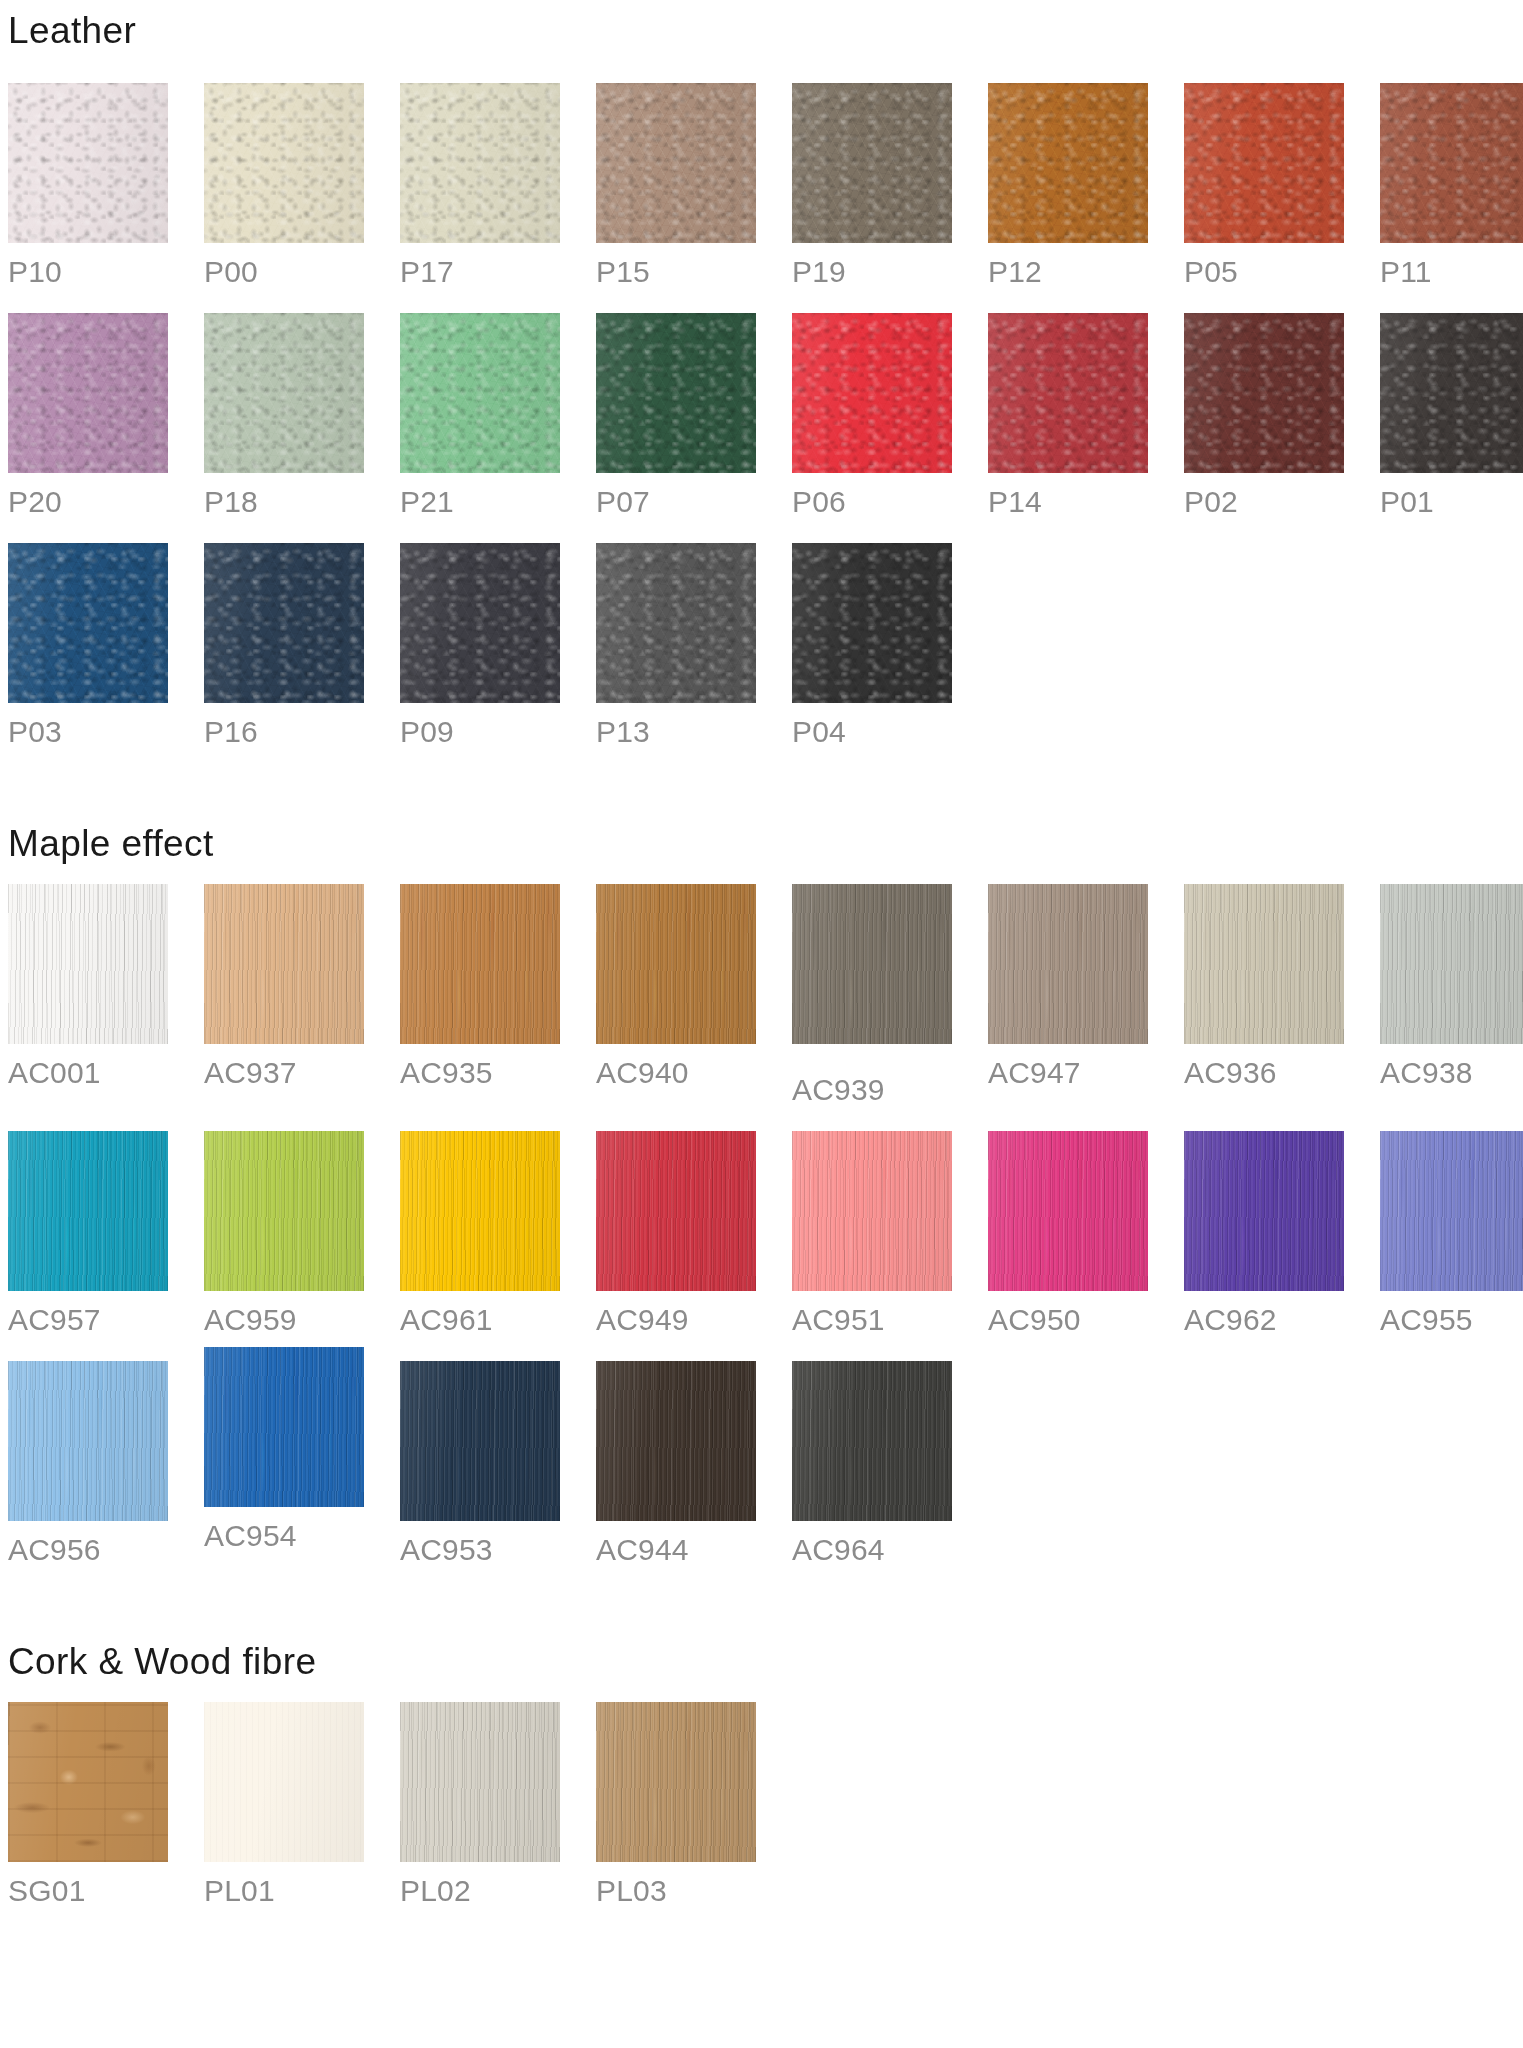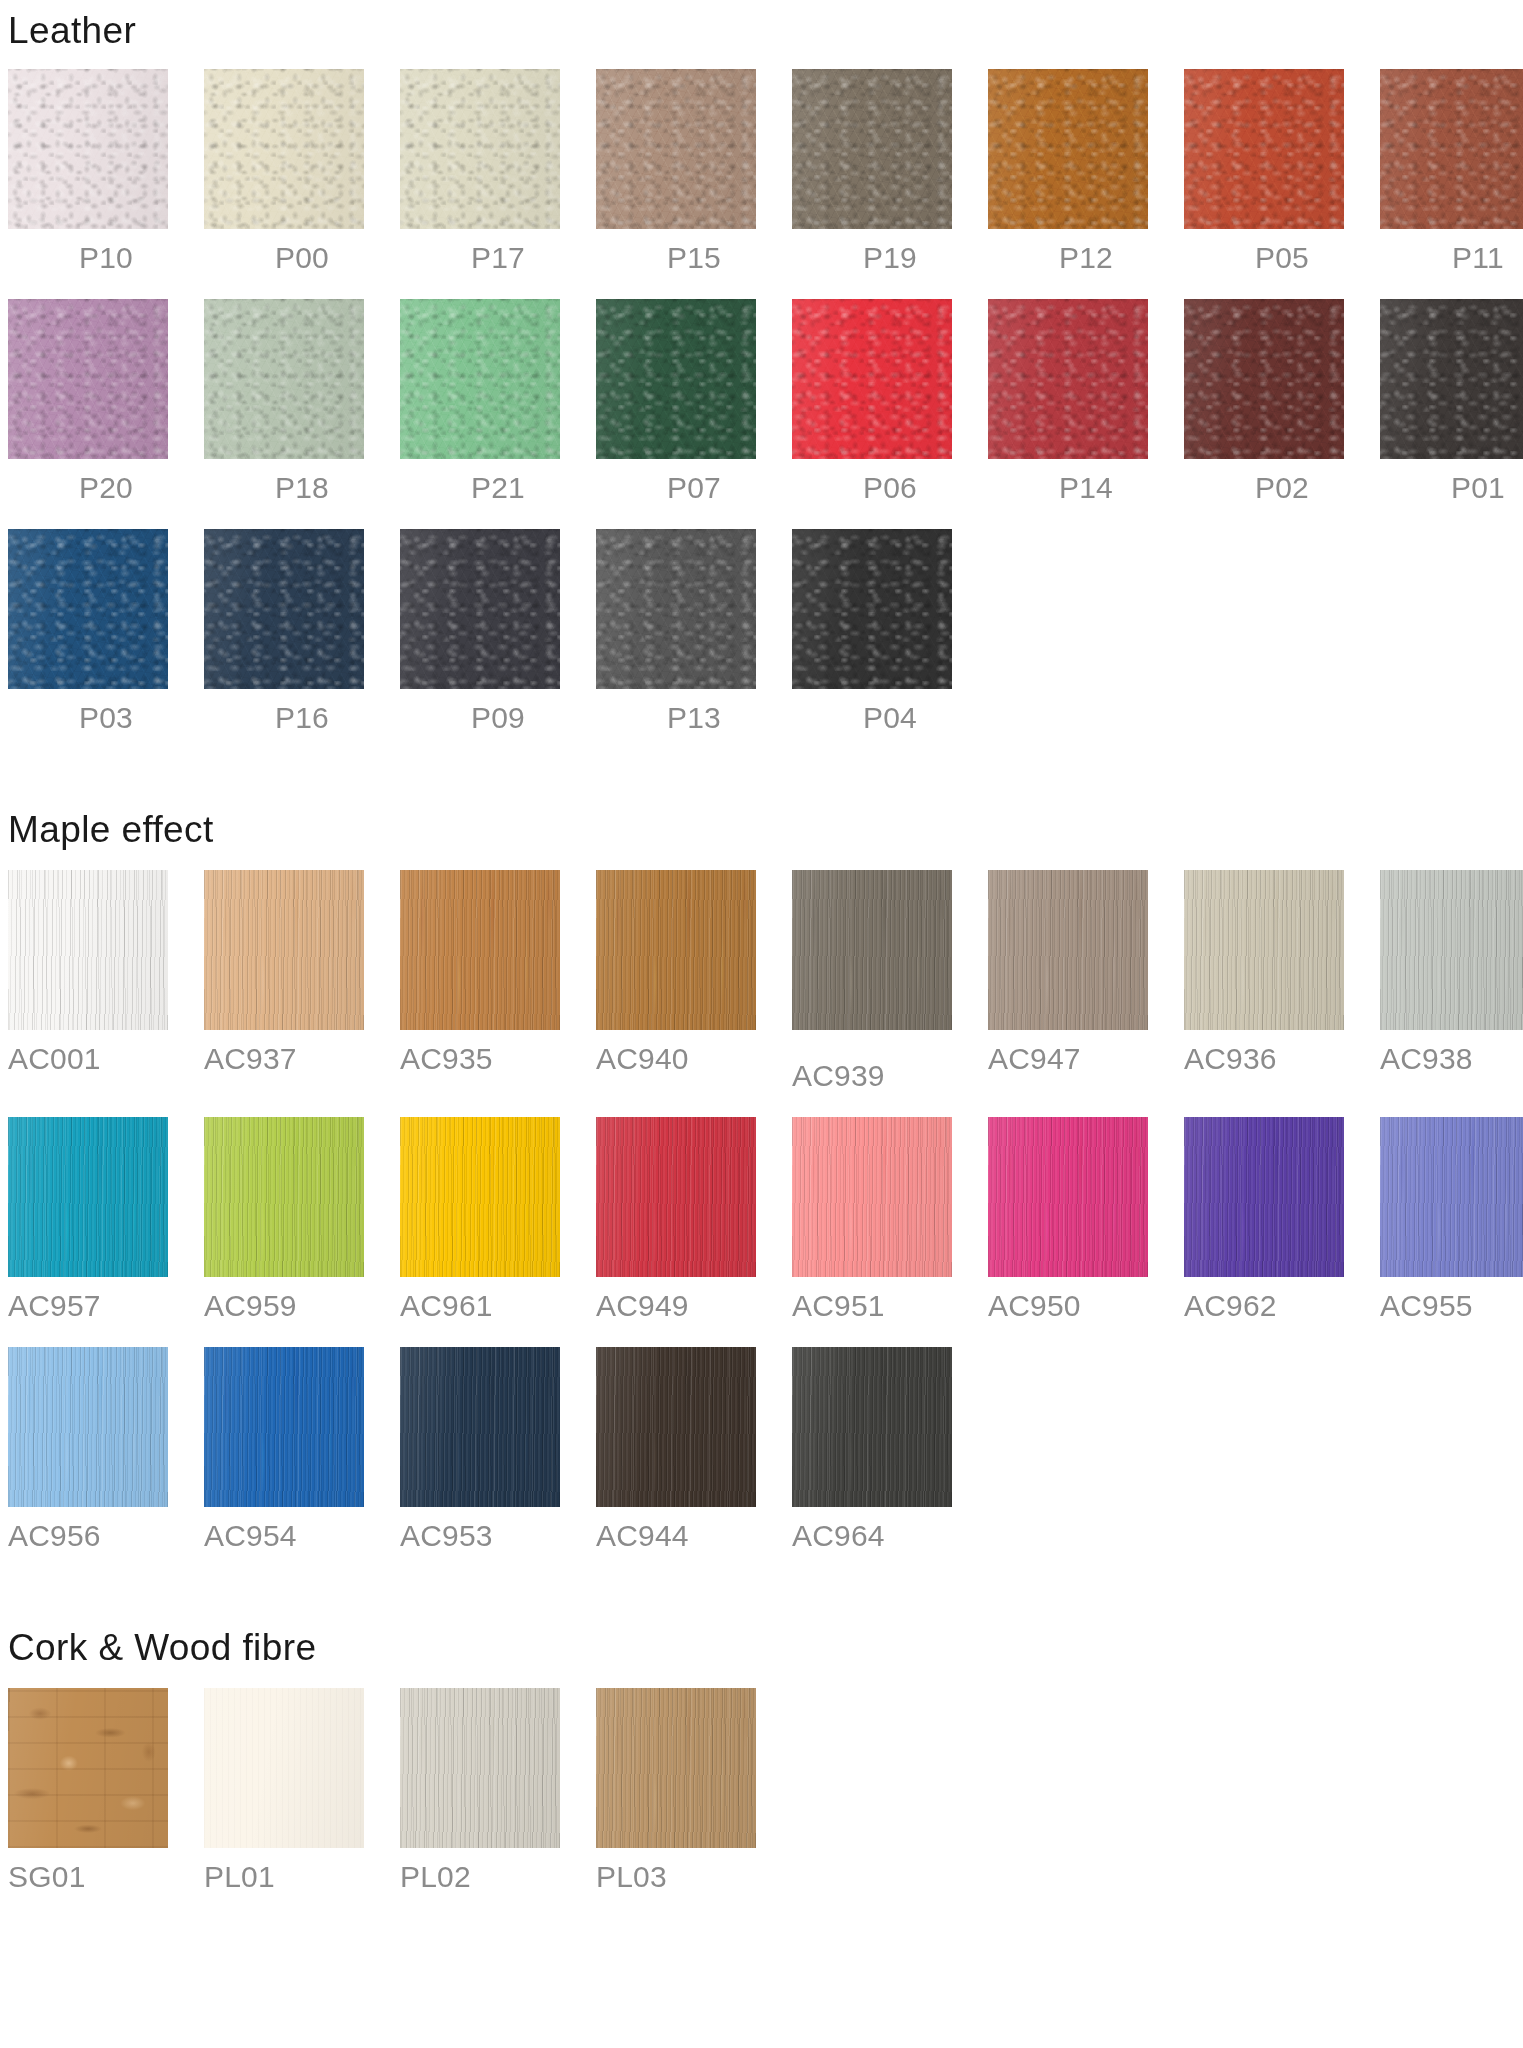--- a/index.html
+++ b/index.html
@@ -170,21 +170,21 @@
   }
 </style>
 </head>
 <body>
 
 <div class="page">
 
   <div class="section" style="padding-top:12px;">
     <h2 class="section-title">Leather</h2>
 
-    <div class="grid" style="margin-top:20px;text-align:center;">
+    <div class="grid" style="margin-top:34px;">
 
       <div class="cell">
         <div class="swatch-wrap">
           <div class="swatch tex-leather" style="background-color:#ece2e4"></div>
           <div class="shade"></div>
         </div>
         <div class="label" style="margin-top:14px">P10</div>
       </div>
       <div class="cell">
         <div class="swatch-wrap">
@@ -450,21 +450,21 @@
         <div class="label" style="margin-top:14px">AC955</div>
       </div>
 
       <div class="cell" style="margin-top:26px">
         <div class="swatch-wrap">
           <div class="swatch tex-wood" style="background-color:#8fc0e8"></div>
           <div class="shade"></div>
         </div>
         <div class="label" style="margin-top:14px">AC956</div>
       </div>
-      <div class="cell" style="margin-top:26px">
+      <div class="cell" style="margin-top:12px">
         <div class="swatch-wrap">
           <div class="swatch tex-wood" style="background-color:#1f67b5"></div>
           <div class="shade"></div>
         </div>
         <div class="label" style="margin-top:14px">AC954</div>
       </div>
       <div class="cell" style="margin-top:26px">
         <div class="swatch-wrap">
           <div class="swatch tex-wood" style="background-color:#23374d"></div>
           <div class="shade"></div>

